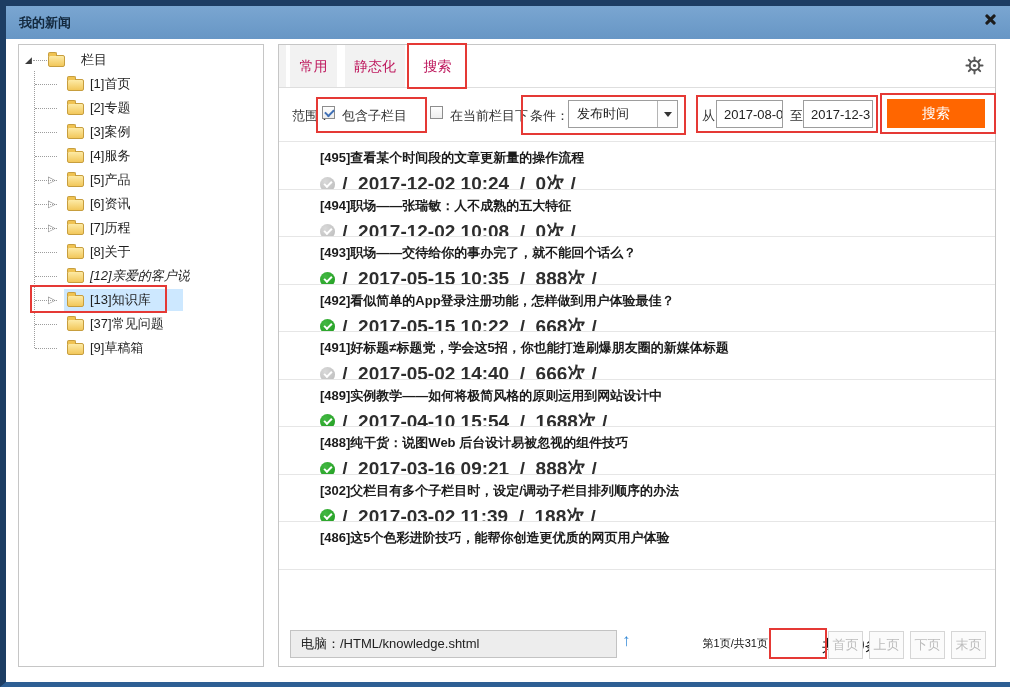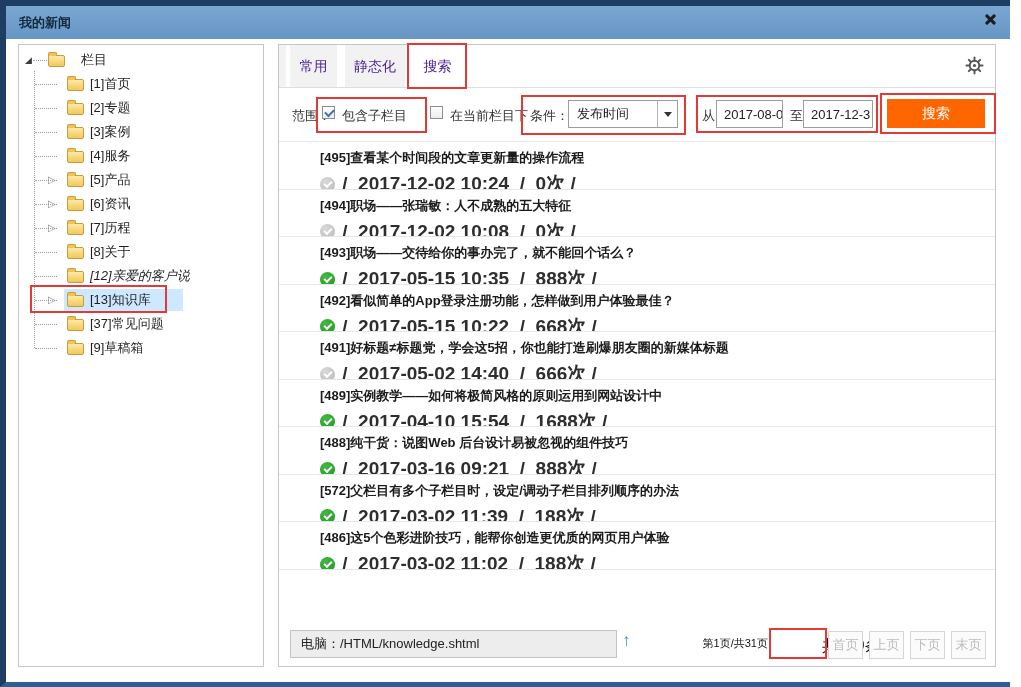--- a/index.html
+++ b/index.html
@@ -32,21 +32,21 @@
           background:linear-gradient(180deg,#fdeaa5,#f2c75a);border:1px solid #c79e3e;border-radius:2px;}
   .folder::before{content:"";position:absolute;left:-1px;top:-4px;width:7px;height:3px;
           background:#f0c352;border:1px solid #c79e3e;border-bottom:none;border-radius:2px 2px 0 0;}
   .trow.root .folder{left:29px;}
   .tlabel{position:absolute;left:71px;top:0;line-height:24px;color:#1f1f1f;white-space:nowrap;}
   .trow.root .tlabel{left:52px;margin-left:10px;}
   .selbg{position:absolute;left:45px;top:1px;width:119px;height:22px;background:#cde8ff;}
   
   .tabstrip{position:absolute;left:0;top:0;right:0;height:42px;background:#fff;border-bottom:1px solid #dedede;}
   .tabsliver{position:absolute;left:0;top:0;width:7px;height:42px;background:#f2f2f2;}
-  .tab{position:absolute;top:0;height:42px;line-height:42px;text-align:center;font-size:14px;color:#4c1d95;
+  .tab{position:absolute;top:0;height:42px;line-height:42px;text-align:center;font-size:14px;color:#be185d;
        background:#f2f2f2;cursor:pointer;}
   .tab.active{background:#fff;}
   .gear{position:absolute;left:686px;top:11px;width:19px;height:19px;cursor:pointer;}
   
   .filterrow{position:absolute;left:0;top:44px;right:0;height:52px;border-bottom:1px solid #e6e6e6;font-size:13px;}
   .flabel{position:absolute;top:18px;color:#333;white-space:nowrap;}
   .cbox{position:absolute;top:17px;width:13px;height:13px;box-sizing:border-box;border:1px solid #8d8d8d;
         background:linear-gradient(#fefefe,#ededed);}
   .cbox.checked::after{content:"";position:absolute;left:2px;top:2px;width:7px;height:4px;
         border-left:2px solid #3f6fb5;border-bottom:2px solid #3f6fb5;transform:rotate(-45deg);}
@@ -254,32 +254,28 @@
           </div>
         </div>
         <div class="arow">
           <div class="atitle">[488]纯干货：说图Web 后台设计易被忽视的组件技巧</div>
           <div class="astatus">
             <span class="sic green"></span>
             <span>&nbsp;/&nbsp; 2017-03-16 09:21 &nbsp;/&nbsp; 888次 /</span>
           </div>
         </div>
         <div class="arow">
-          <div class="atitle">[572]父栏目有多个子栏目时，设定/调动子栏目排列顺序的办法</div>
+          <div class="atitle">[302]父栏目有多个子栏目时，设定/调动子栏目排列顺序的办法</div>
           <div class="astatus">
             <span class="sic green"></span>
             <span>&nbsp;/&nbsp; 2017-03-02 11:39 &nbsp;/&nbsp; 188次 /</span>
           </div>
         </div>
         <div class="arow">
           <div class="atitle">[486]这5个色彩进阶技巧，能帮你创造更优质的网页用户体验</div>
-          <div class="astatus">
-            <span class="sic green"></span>
-            <span>&nbsp;/&nbsp; 2017-03-02 11:02 &nbsp;/&nbsp; 188次 /</span>
-          </div>
         </div>
       </div>
 
     <input class="pathbox" readonly="" value="电脑：/HTML/knowledge.shtml" style="">
     <span class="upicon">↑</span>
     <span class="pageinfo">第1页/共31页</span>
     <span class="totalcount">共309条</span>
     <div class="pagination">
         <button class="pbtn">首页</button>
         <button class="pbtn">上页</button>

